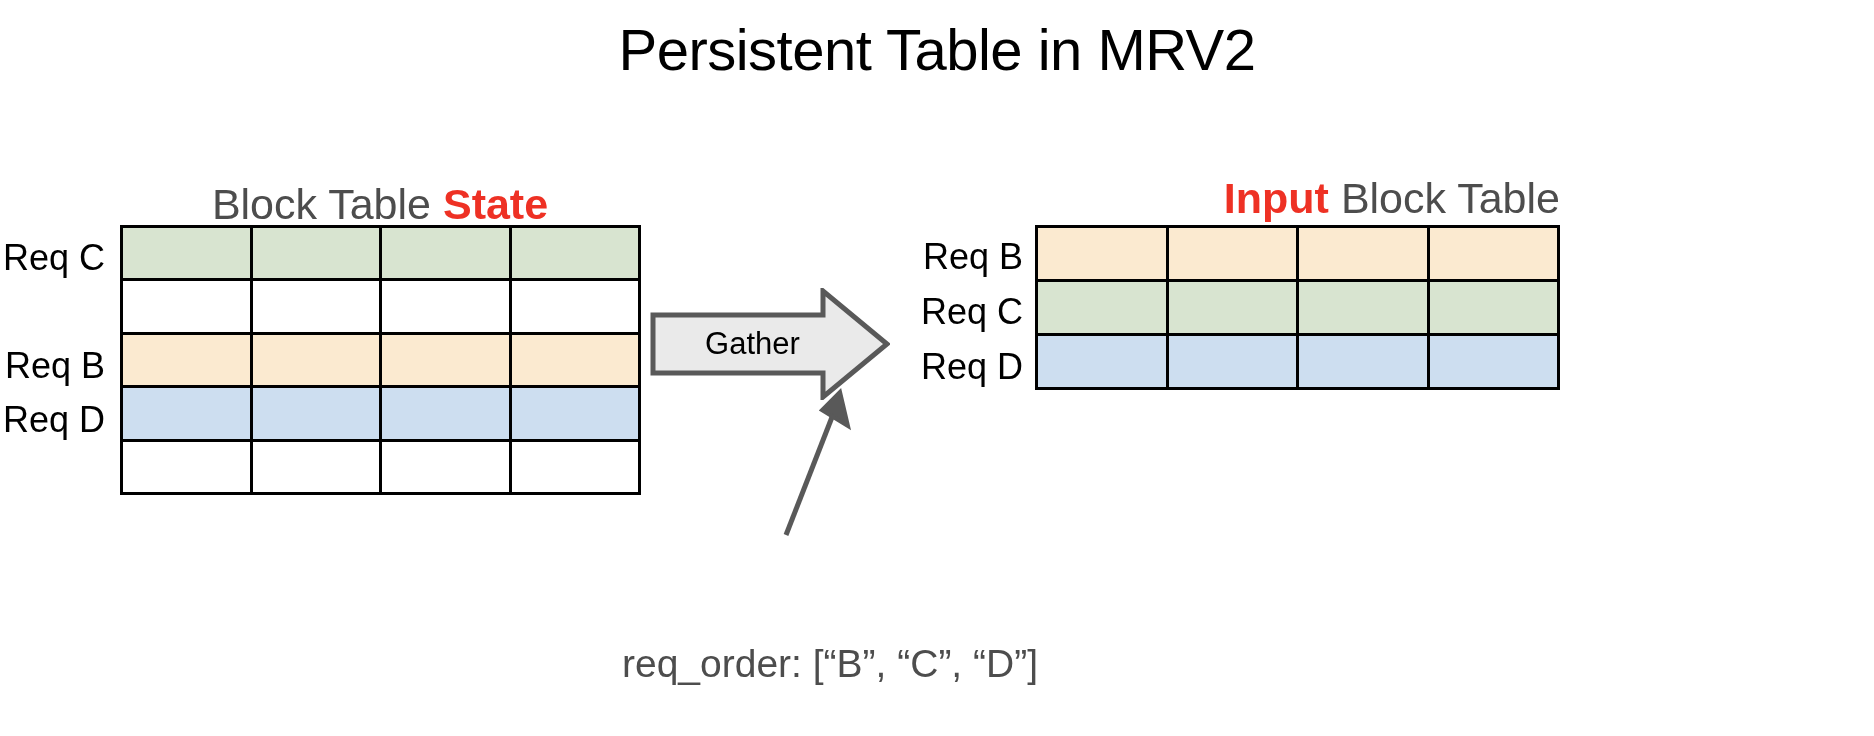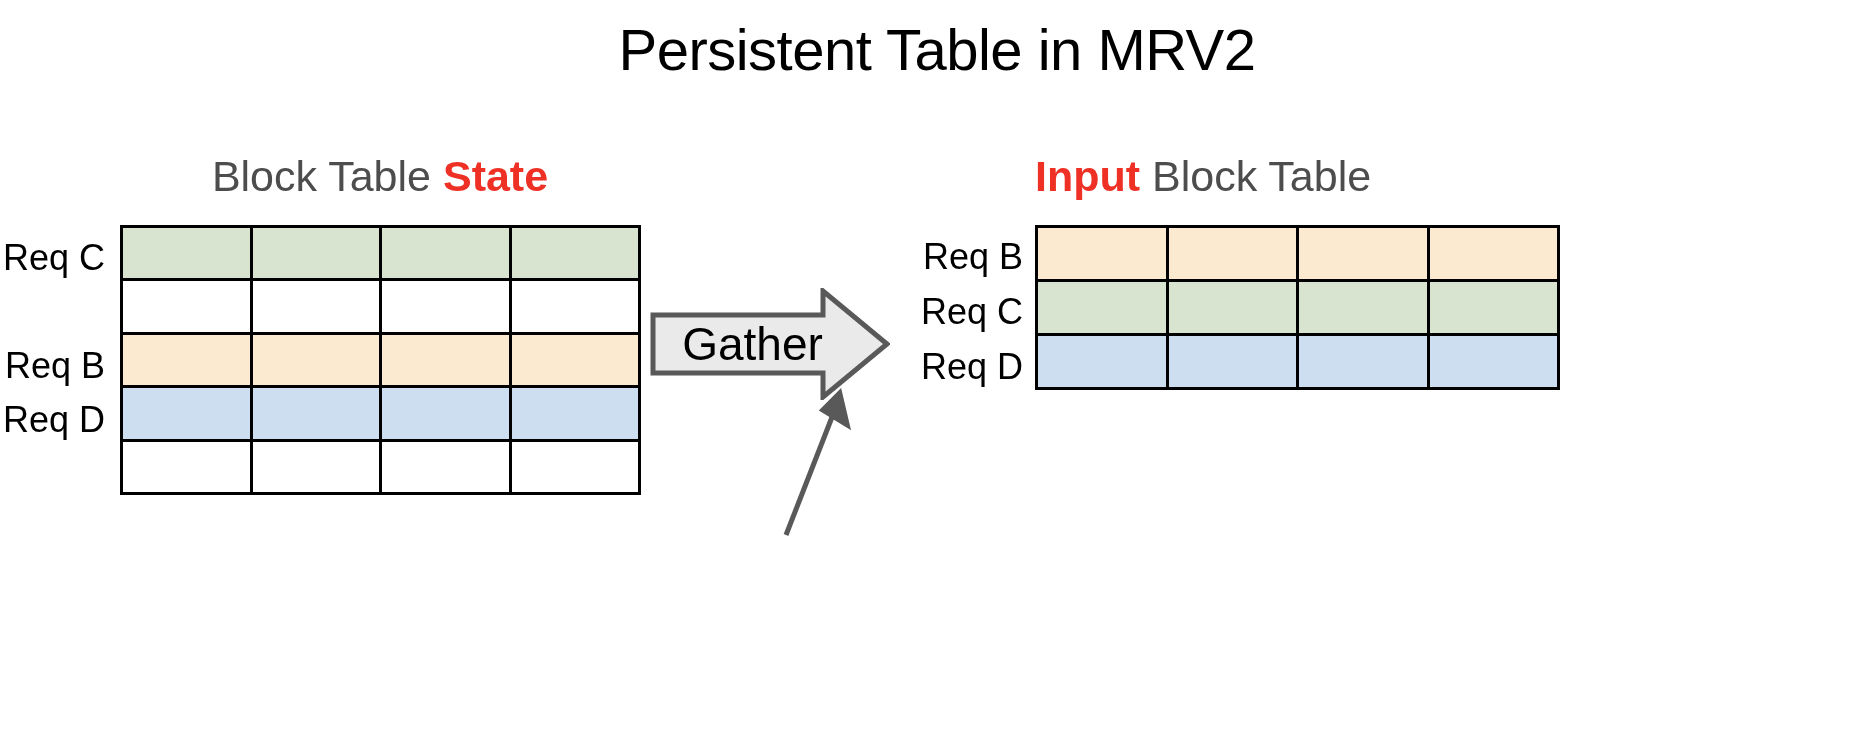--- a/index.html
+++ b/index.html
@@ -35,27 +35,28 @@
   }
 
   
   .section-heading {
     position: absolute;
     font-size: 43px;
     line-height: 52px;
     font-weight: 400;
     color: #4d4d4d;
     white-space: pre;
+    margin-top: 28px;
   }
   .section-heading .hl {
     font-weight: 700;
     color: #ee3124;
   }
   #heading-left  { left: 120px;  top: 150px; width: 520px; text-align: center; }
-  #heading-right { left: 1035px; top: 150px; width: 525px; text-align: left; }
+  #heading-right { left: 1035px; top: 144px; width: 525px; text-align: right; }
 
   
   .grid {
     position: absolute;
     display: grid;
     background: #000000;
     border: 3px solid #000000;
     box-sizing: border-box;
     gap: 3px;
   }
@@ -103,21 +104,21 @@
     top: 288px;
     width: 240px;
     height: 112px;
   }
   #gather-label {
     position: absolute;
     left: 650px;
     top: 322px;
     width: 205px;
     text-align: center;
-    font-size: 46px;
+    font-size: 31px;
     line-height: 44px;
     color: #000000;
     white-space: pre;
     pointer-events: none;
   }
 
   
   #pointer-arrow {
     position: absolute;
     left: 760px;
@@ -205,14 +206,15 @@
     <div class="cell green"></div>
     <div class="cell green"></div>
     <div class="cell green"></div>
 
     <div class="cell blue"></div>
     <div class="cell blue"></div>
     <div class="cell blue"></div>
     <div class="cell blue"></div>
   </div>
 
+  <div id="req-order-caption">req_order: [“B”, “C”, “D”]</div>
 
 </div>
 
 </body></html>

